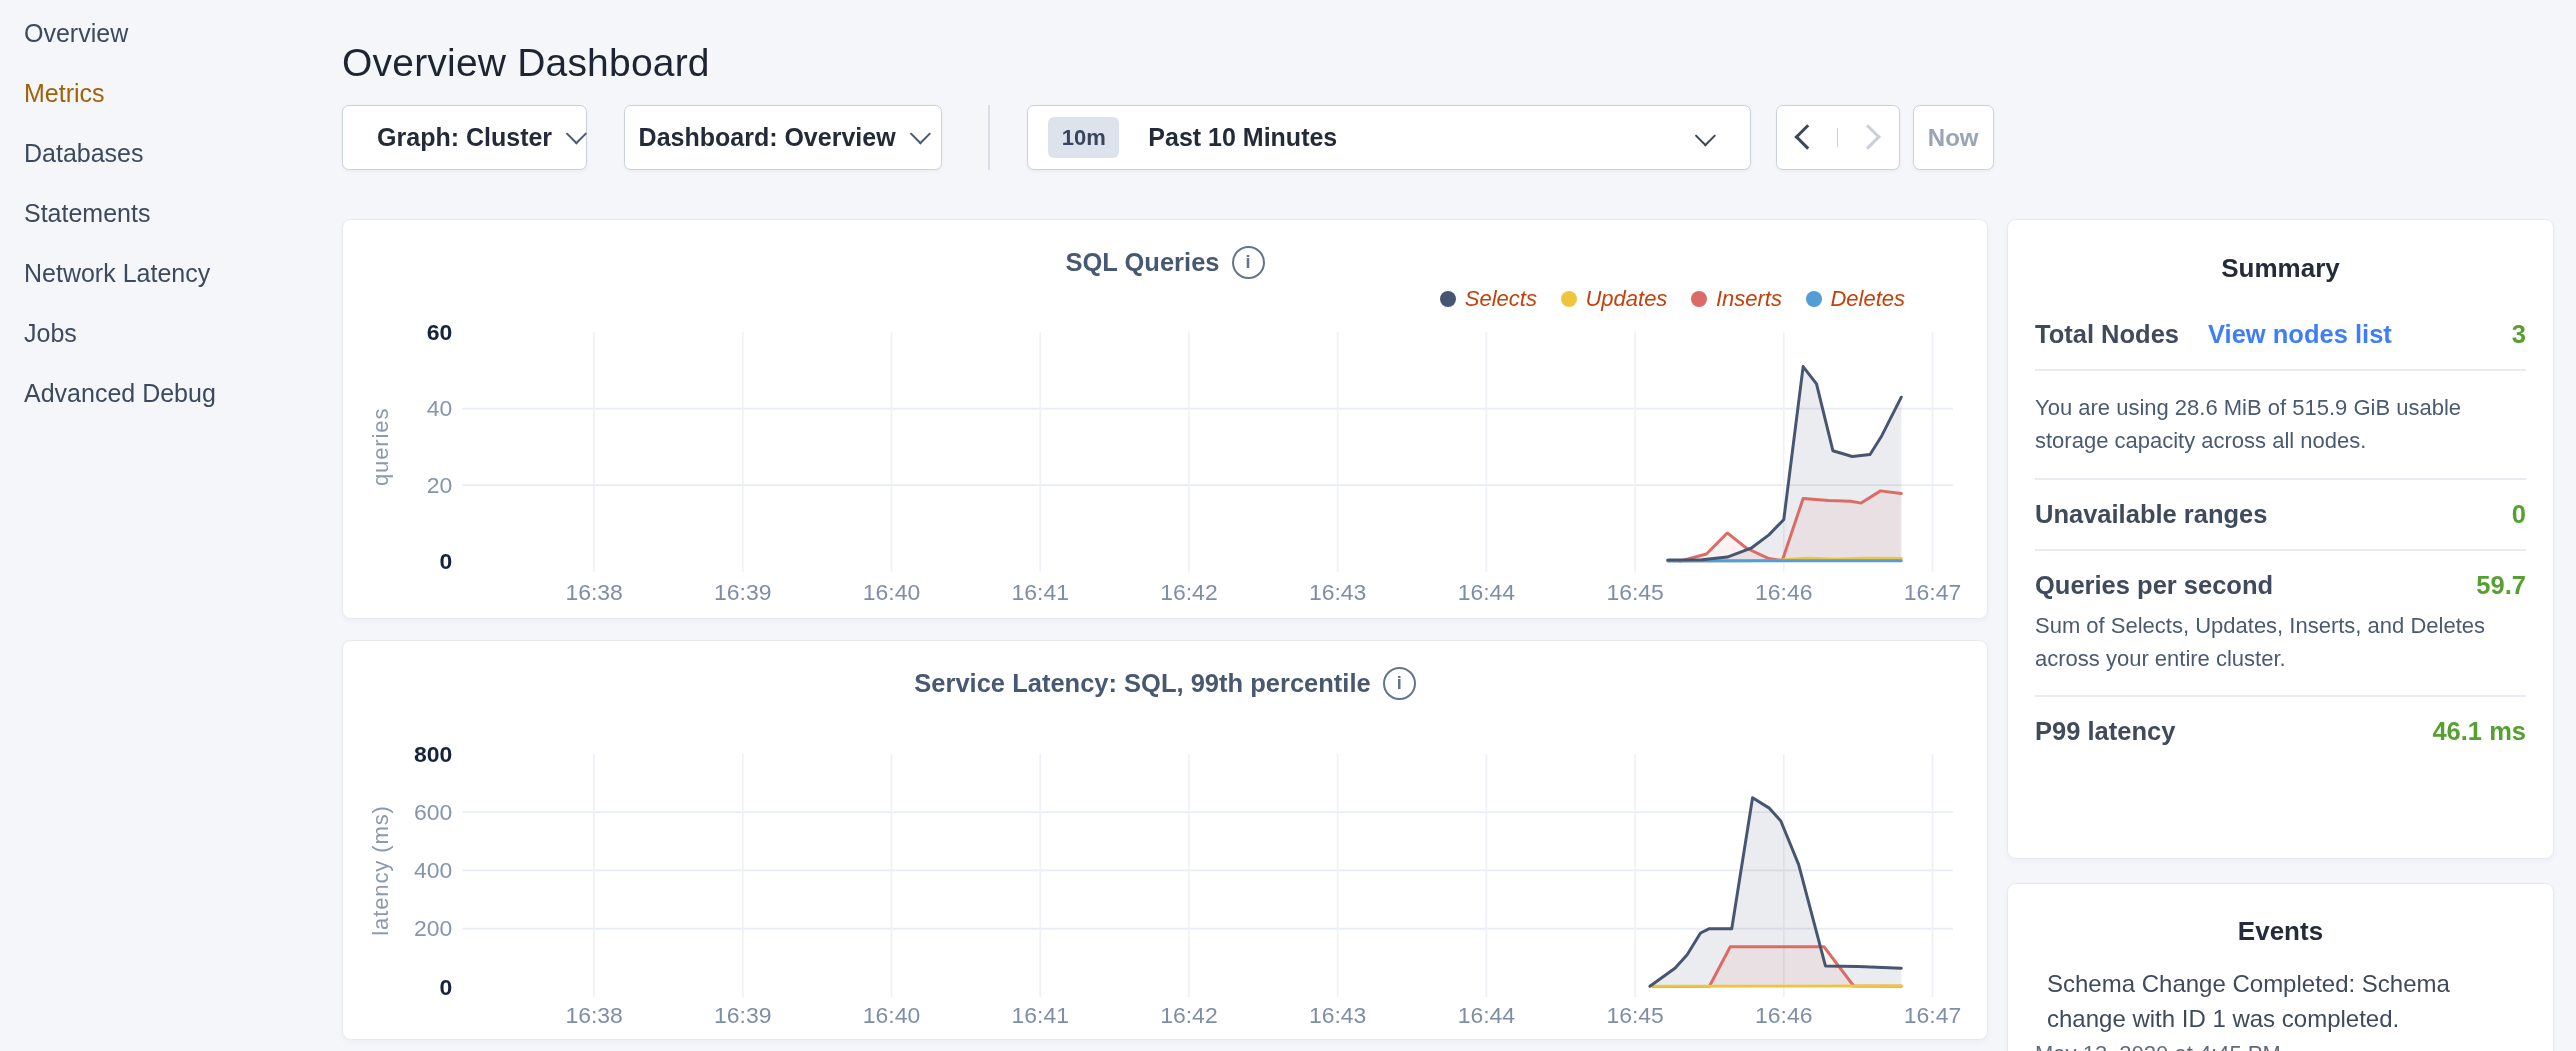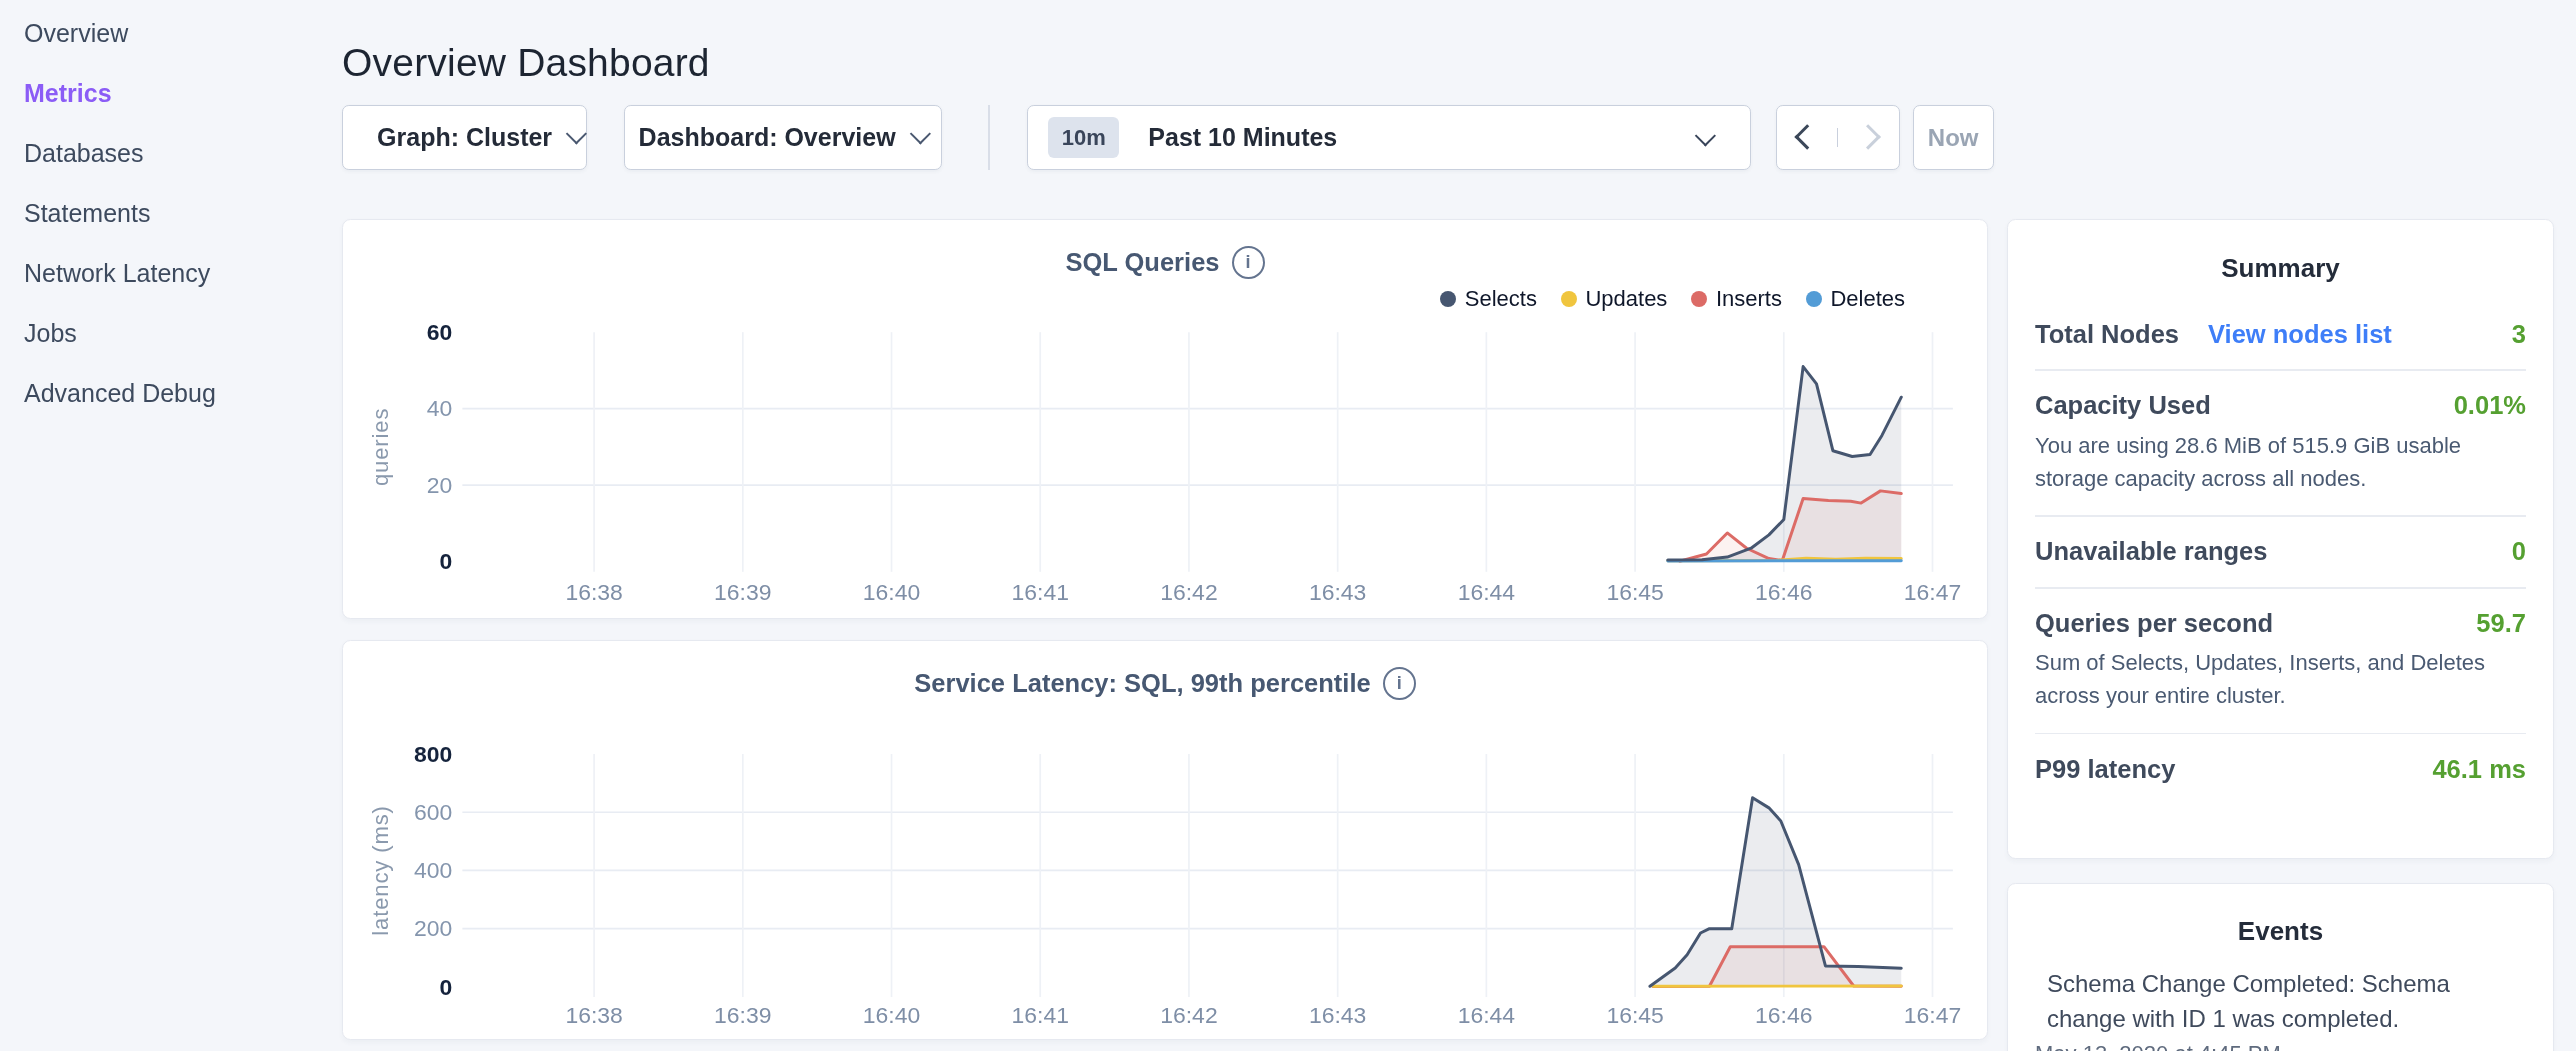--- a/index.html
+++ b/index.html
@@ -6,21 +6,21 @@
   body{
     width:2576px;height:1051px;overflow:hidden;position:relative;
     background:#f4f6fa;
     font-family:"Liberation Sans", sans-serif;
     color:#3d4a5e;
     -webkit-font-smoothing:antialiased;
   }
   
   .sidebar{position:absolute;left:24px;top:3.4px;width:306px;}
   .nav-item{height:60px;line-height:60px;font-size:25px;color:#3d4a5e;cursor:pointer;white-space:nowrap;}
-  .nav-item.active{color:#8b5cf6;font-weight:700;}
+  .nav-item.active{color:#a16207;font-weight:400;}
   
   .page-title{position:absolute;left:342px;top:15.3px;font-size:39px;font-weight:500;color:#1d2532;letter-spacing:0.2px;}
   .controls{position:absolute;left:342px;top:105px;height:65px;display:flex;align-items:stretch;}
   .ctrl-box{
     background:#fff;border:1.7px solid #c9d0dd;border-radius:6.8px;
     display:flex;align-items:center;justify-content:center;
     font-size:25px;font-weight:700;color:#242b38;box-sizing:border-box;
     box-shadow:0 1.7px 3.4px rgba(60,70,90,.05);cursor:pointer;
   }
   .dd1{width:245px;padding-left:32px;}
@@ -45,21 +45,21 @@
   }
   .chart-card1{left:342px;top:219px;width:1646px;height:400px;}
   .chart-card2{left:342px;top:640px;width:1646px;height:400px;}
   .chart-title-row{margin-top:25.5px;display:flex;align-items:center;justify-content:center;gap:12px;height:34px;}
   .chart-title{font-size:25.5px;font-weight:700;color:#475872;}
   .info-icon{width:29px;height:29px;border:2.1px solid #64748f;border-radius:50%;color:#64748f;
              display:flex;align-items:center;justify-content:center;font-size:18px;font-weight:700;cursor:pointer;}
   .chart-legend{margin-top:6.8px;display:flex;justify-content:flex-end;gap:24px;padding-right:82px;height:25.5px;align-items:center;}
   .legend-item{display:flex;align-items:center;gap:8.5px;}
   .legend-dot{width:16px;height:16px;border-radius:50%;}
-  .legend-label{font-size:22px;color:#0f172a;}
+  .legend-label{font-size:22px;color:#c2410c;font-style:italic;}
   .plot-svg{position:absolute;left:0;top:0;}
   
   .summary-card{left:2007px;top:219px;width:547px;height:640px;padding:0 27px;}
   .panel-title{margin-top:32px;text-align:center;font-size:26px;font-weight:700;color:#242c3a;line-height:32px;}
   .srow{display:flex;justify-content:space-between;align-items:baseline;}
   .srow-first{margin-top:36px;}
   .slabel-group{display:flex;align-items:baseline;gap:29px;}
   .slabel{font-size:25.5px;font-weight:700;color:#3f4a5c;}
   .slink{font-size:25.5px;font-weight:700;color:#3e7ef8;cursor:pointer;}
   .svalue{font-size:25.5px;font-weight:700;color:#55a031;white-space:nowrap;}
@@ -221,24 +221,20 @@
 
   <div class="srow srow-first">
     <span class="slabel-group">
       <span class="slabel">Total Nodes</span>
       <span class="slink">View nodes list</span>
     </span>
     <span class="svalue">3</span>
   </div>
   <div class="sdivider"></div>
 
-  <div class="srow">
-    <span class="slabel">Capacity Used</span>
-    <span class="svalue">0.01%</span>
-  </div>
   <div class="snote">You are using 28.6 MiB of 515.9 GiB usable storage capacity across all nodes.</div>
   <div class="sdivider"></div>
 
   <div class="srow">
     <span class="slabel">Unavailable ranges</span>
     <span class="svalue">0</span>
   </div>
   <div class="sdivider"></div>
 
   <div class="srow">

